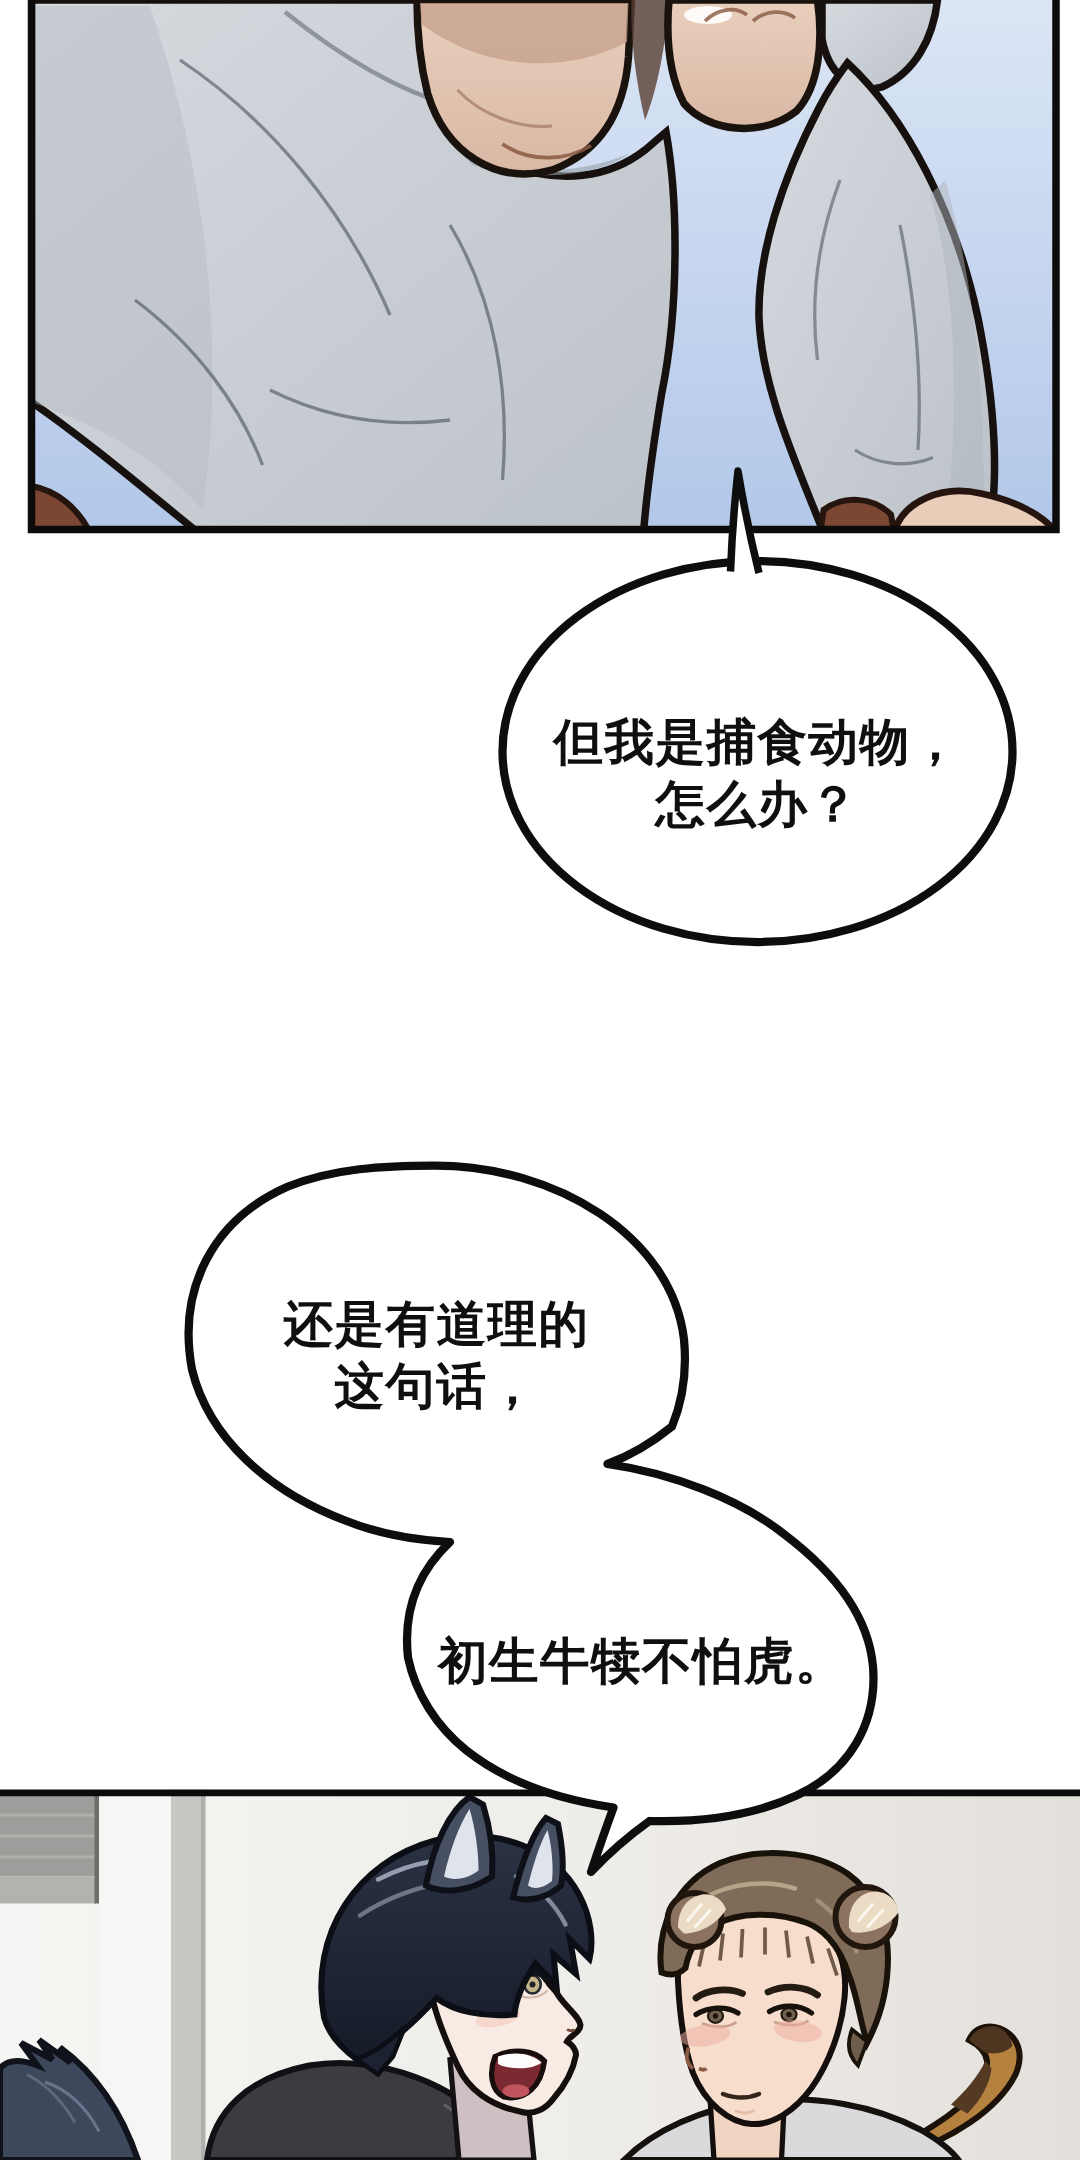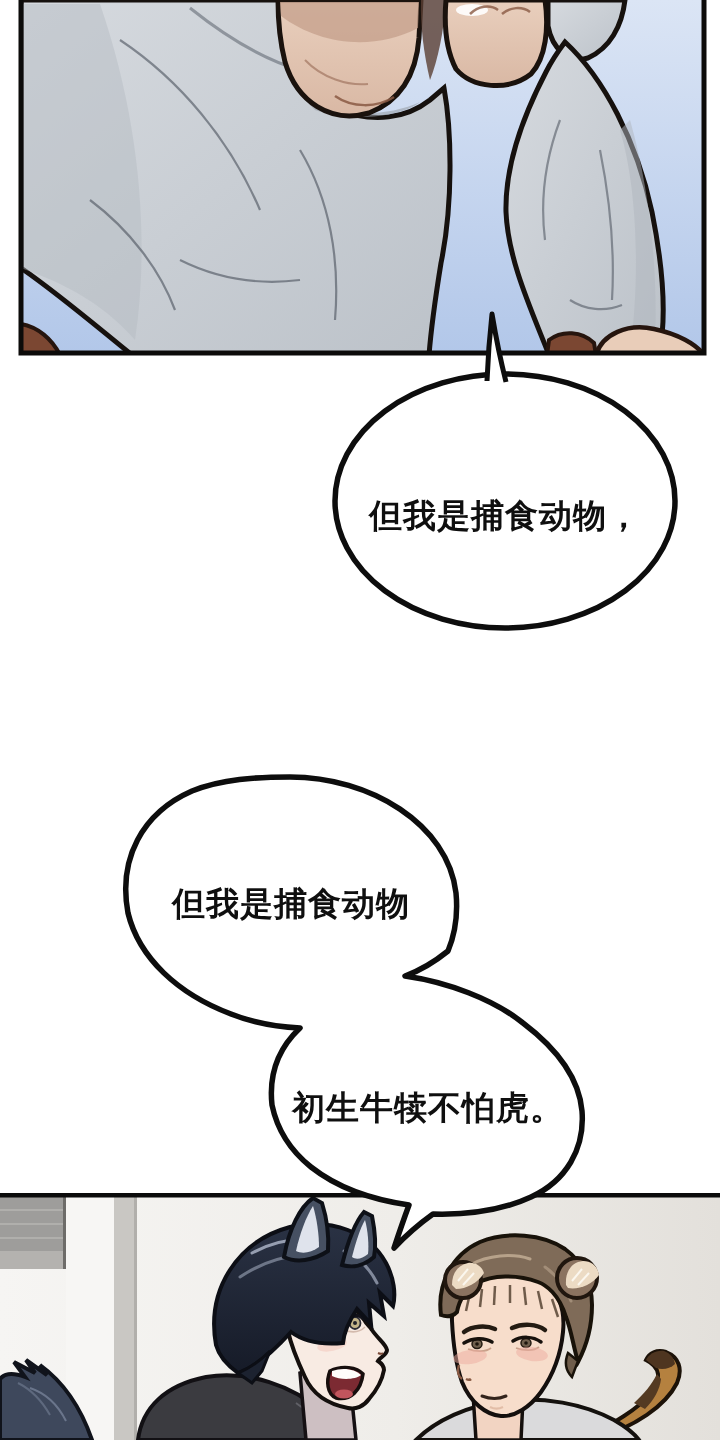--- a/index.html
+++ b/index.html
@@ -290,23 +290,25 @@
                Q 267,1059 300,1028
                Q 261,1026 231,1014
                C 178,994 139,958 128,913
                C 118,859 142,813 192,791
                C 222,779 256,777 290,777 Z" fill="#ffffff" stroke="#0d0d0d" stroke-width="5.5" stroke-linejoin="round"></path>
     </g>
   </svg>
 
   <div class="bubble-text" style="left:505px;top:515px;">
     <div>但我是捕食动物，</div>
+    <div>怎么办？</div>
   </div>
 
   <div class="bubble-text" style="left:291px;top:903px;">
-    <div>但我是捕食动物</div>
+    <div>还是有道理的</div>
+    <div>这句话，</div>
   </div>
 
   <div class="bubble-text" style="left:428px;top:1107px;">
     <div>初生牛犊不怕虎。</div>
   </div>
 
 </div>
 
 </body></html>

